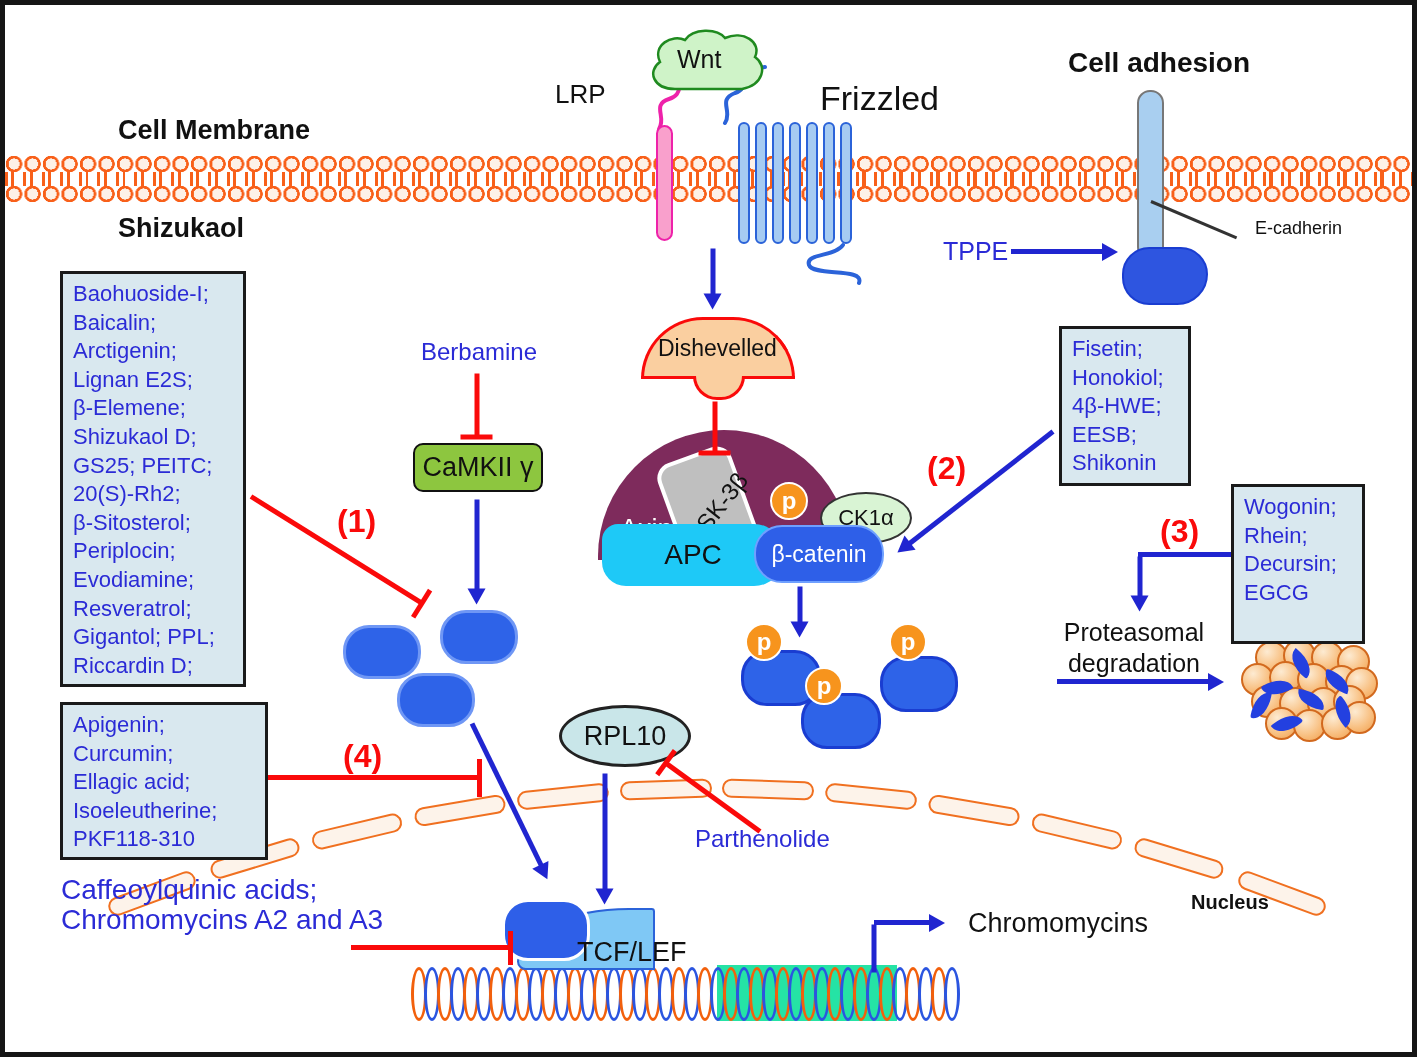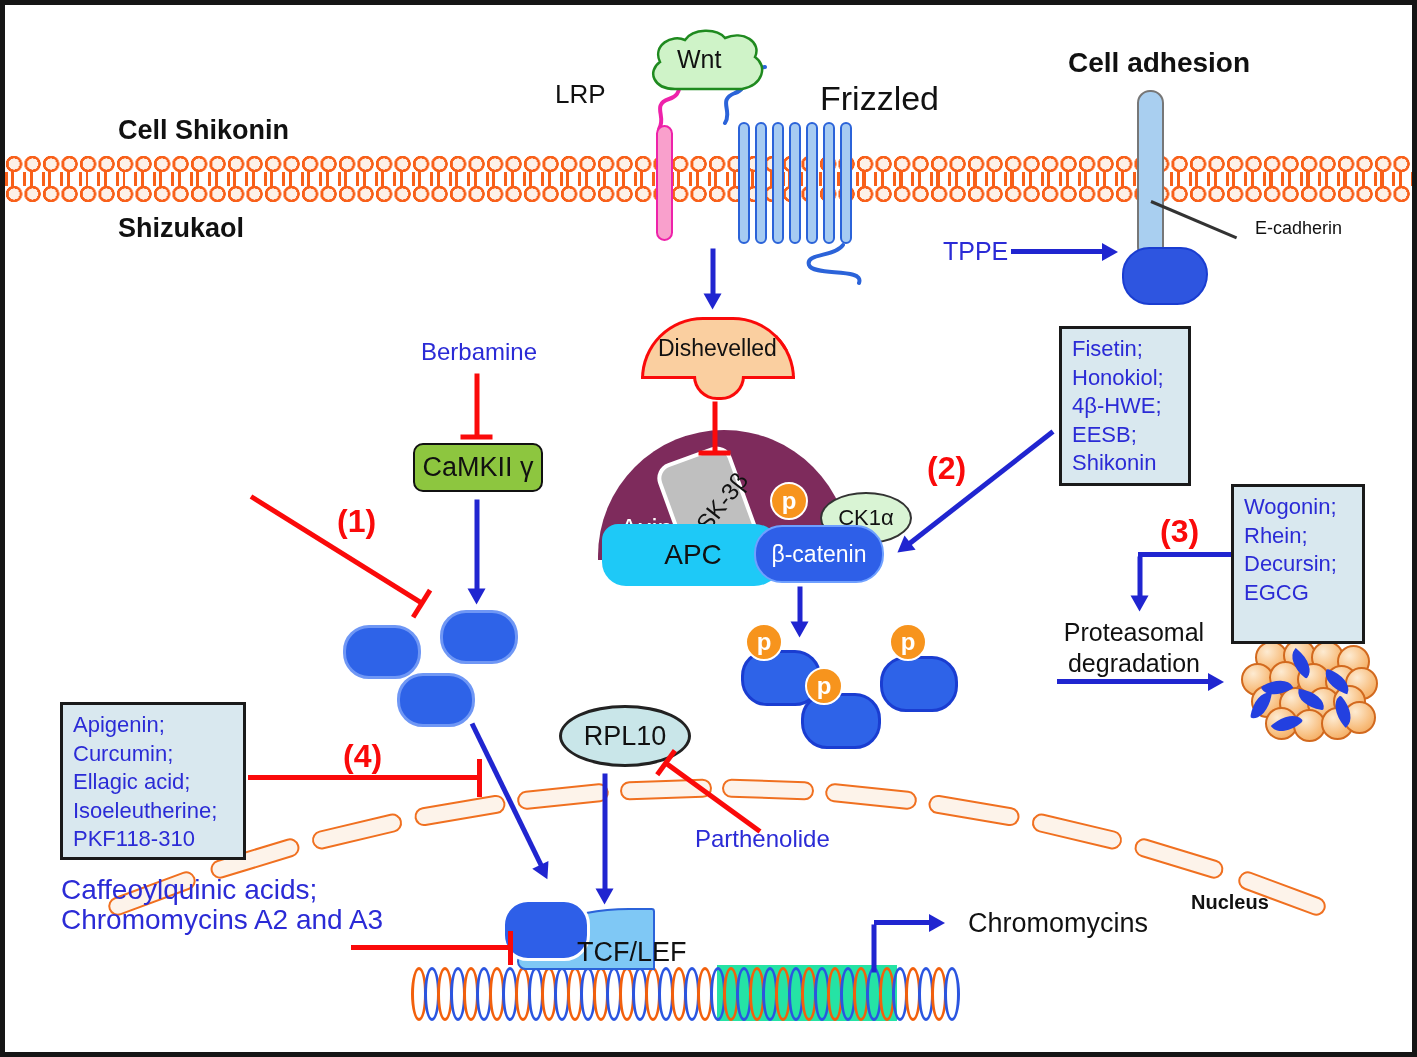--- a/index.html
+++ b/index.html
@@ -266,36 +266,50 @@
       <i class="hd"></i>
     </div>
 
   <div class="ln" style="left:1146px;top:195px;width:93px;height:3px;color:#333;transform:rotate(23deg);"></div>
 
   <div class="ln bluearrow" style="left:869px;top:917px;width:48px;transform:rotate(90deg);"></div>
   <div class="ln bluearrow" style="left:869px;top:915px;width:56px;">
       <i class="hd"></i>
     </div>
 
-  <div class="box" style="left:55px;top:697px;width:186px;height:158px;">Apigenin;
+  <div class="box" style="left:55px;top:266px;width:186px;height:416px;">Baohuoside-I;
+Baicalin;
+Arctigenin;
+Lignan E2S;
+β-Elemene;
+Shizukaol D;
+GS25; PEITC;
+20(S)-Rh2;
+β-Sitosterol;
+Periplocin;
+Evodiamine;
+Resveratrol;
+Gigantol; PPL;
+Riccardin D;</div>
+  <div class="box" style="left:55px;top:697px;width:208px;height:158px;">Apigenin;
 Curcumin;
 Ellagic acid;
 Isoeleutherine;
 PKF118-310</div>
   <div class="box" style="left:1054px;top:321px;width:132px;height:160px;">Fisetin;
 Honokiol;
 4β-HWE;
 EESB;
 Shikonin</div>
   <div class="box" style="left:1226px;top:479px;width:134px;height:160px;">Wogonin;
 Rhein;
 Decursin;
 EGCG</div>
 
-  <div class="lbl bold" style="left:113px;top:110px;font-size:27px;">Cell Shikonin</div>
+  <div class="lbl bold" style="left:113px;top:110px;font-size:27px;">Cell Membrane</div>
   <div class="lbl bold" style="left:113px;top:208px;font-size:27px;">Shizukaol</div>
   <div class="lbl bold" style="left:1063px;top:42px;font-size:28px;">Cell adhesion</div>
   <div class="lbl" style="left:550px;top:74px;font-size:26px;">LRP</div>
   <div class="lbl" style="left:815px;top:74px;font-size:34px;">Frizzled</div>
   <div class="lbl blue" style="left:938px;top:232px;font-size:25px;">TPPE</div>
   <div class="lbl" style="left:1202px;top:213px;font-size:18px;margin-left:48px;">E-cadherin</div>
   <div class="lbl blue" style="left:416px;top:333px;font-size:24px;">Berbamine</div>
   <div class="lbl redlbl" style="left:332px;top:498px;font-size:32px;">(1)</div>
   <div class="lbl redlbl" style="left:922px;top:445px;font-size:32px;">(2)</div>
   <div class="lbl redlbl" style="left:1155px;top:508px;font-size:32px;">(3)</div>

